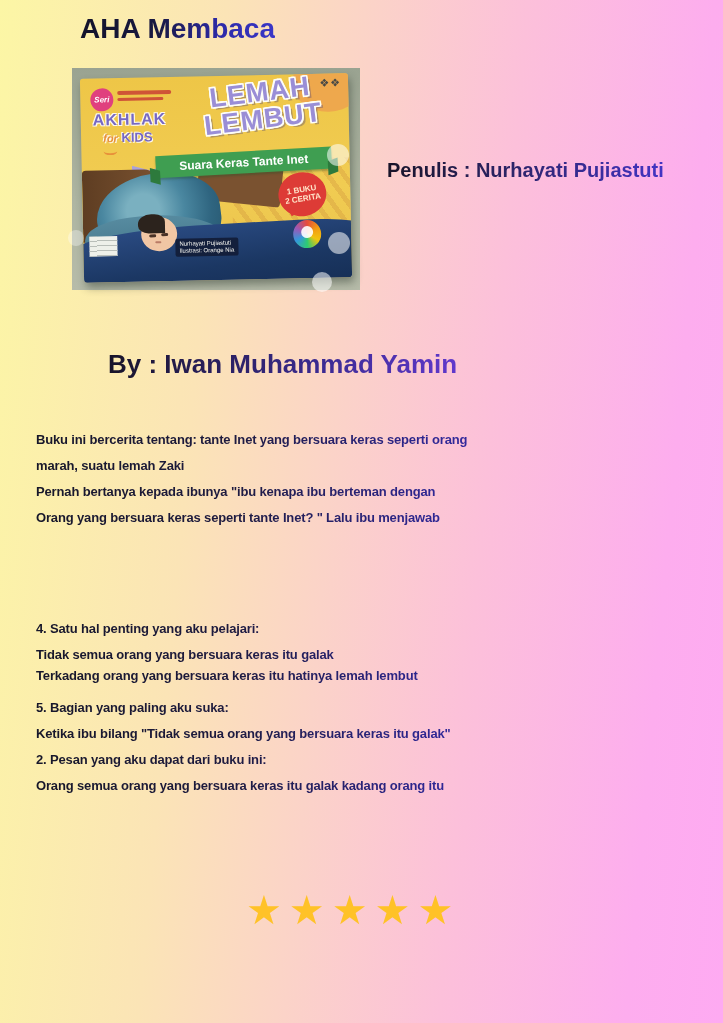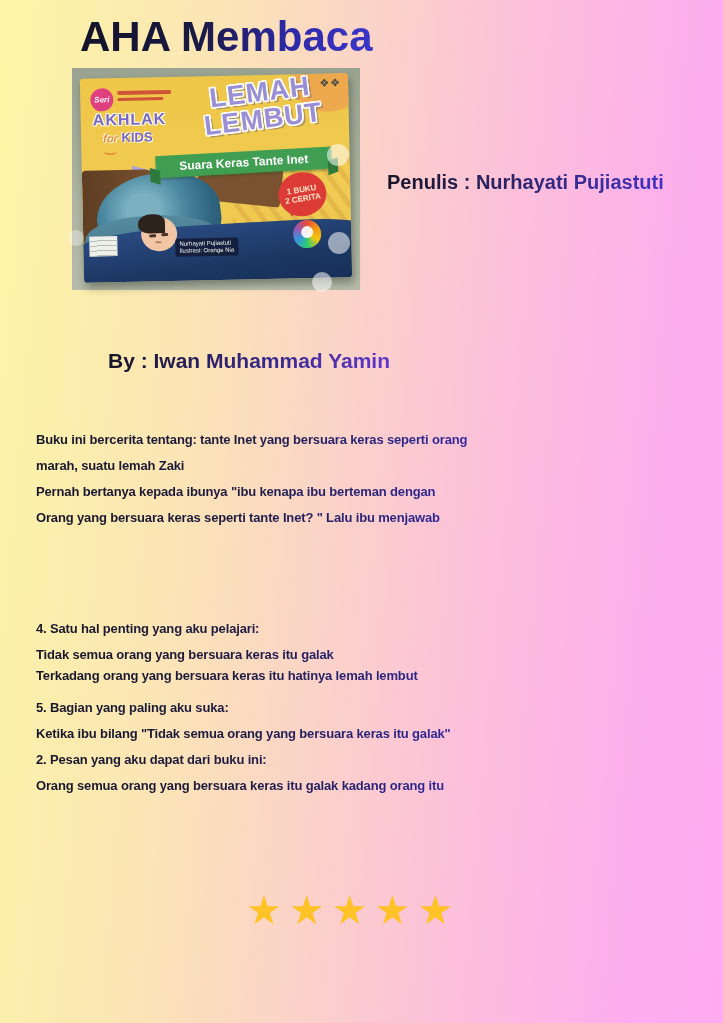--- a/index.html
+++ b/index.html
@@ -11,23 +11,23 @@
   }
   
   .gt { color:#2a2468; }
   @supports ((-webkit-background-clip:text) or (background-clip:text)) {
     .gt { -webkit-background-clip:text; background-clip:text; color:transparent; }
     .gt-title   { background-image:linear-gradient(90deg,#13132a 0%,#191942 40%,#2d2aa8 72%,#3a36c8 100%); }
     .gt-penulis { background-image:linear-gradient(90deg,#181428 0%,#2c2468 45%,#4334c4 100%); }
     .gt-by      { background-image:linear-gradient(90deg,#181428 0%,#3a2a90 60%,#6038cc 100%); }
     .gt-line    { background-image:linear-gradient(90deg,#17172a 0%,#1e1b40 28%,#2d2690 55%,#4334c0 78%,#6f42d6 100%); }
   }
-  .page-title { position:absolute; left:80px; top:13px; font-size:42px; font-weight:bold; }
-  .penulis { position:absolute; left:387px; top:159px; font-size:20px; font-weight:bold;margin-top:12px; }
-  .byline  { position:absolute; left:108px; top:349px; font-size:21px; font-weight:bold; }
+  .page-title { position:absolute; left:80px; top:13px; font-size:28px; font-weight:bold; }
+  .penulis { position:absolute; left:387px; top:159px; font-size:20px; font-weight:bold; }
+  .byline  { position:absolute; left:108px; top:349px; font-size:26px; font-weight:bold; }
   .para { position:absolute; left:8px; width:708px; font-size:13px; font-weight:bold;
           line-height:26px; letter-spacing:-0.15px;margin-left:28px; }
   .para-1 { top:427px; } .para-2 { top:616px; } .para-3 { top:663px; } .para-4 { top:695px; }
   .stars { position:absolute; left:246px; top:890px; display:flex; gap:7px; }
   .stars span { font-size:40px; line-height:1; color:#ffc227; }
 
   
   .photo { position:absolute; left:72px; top:68px; width:288px; height:222px;
            background:linear-gradient(180deg,#9aa391 0%,#aeb5a2 60%,#b6bba9 100%); }
   .bokeh { position:absolute; border-radius:50%; background:rgba(255,255,255,.55); }

